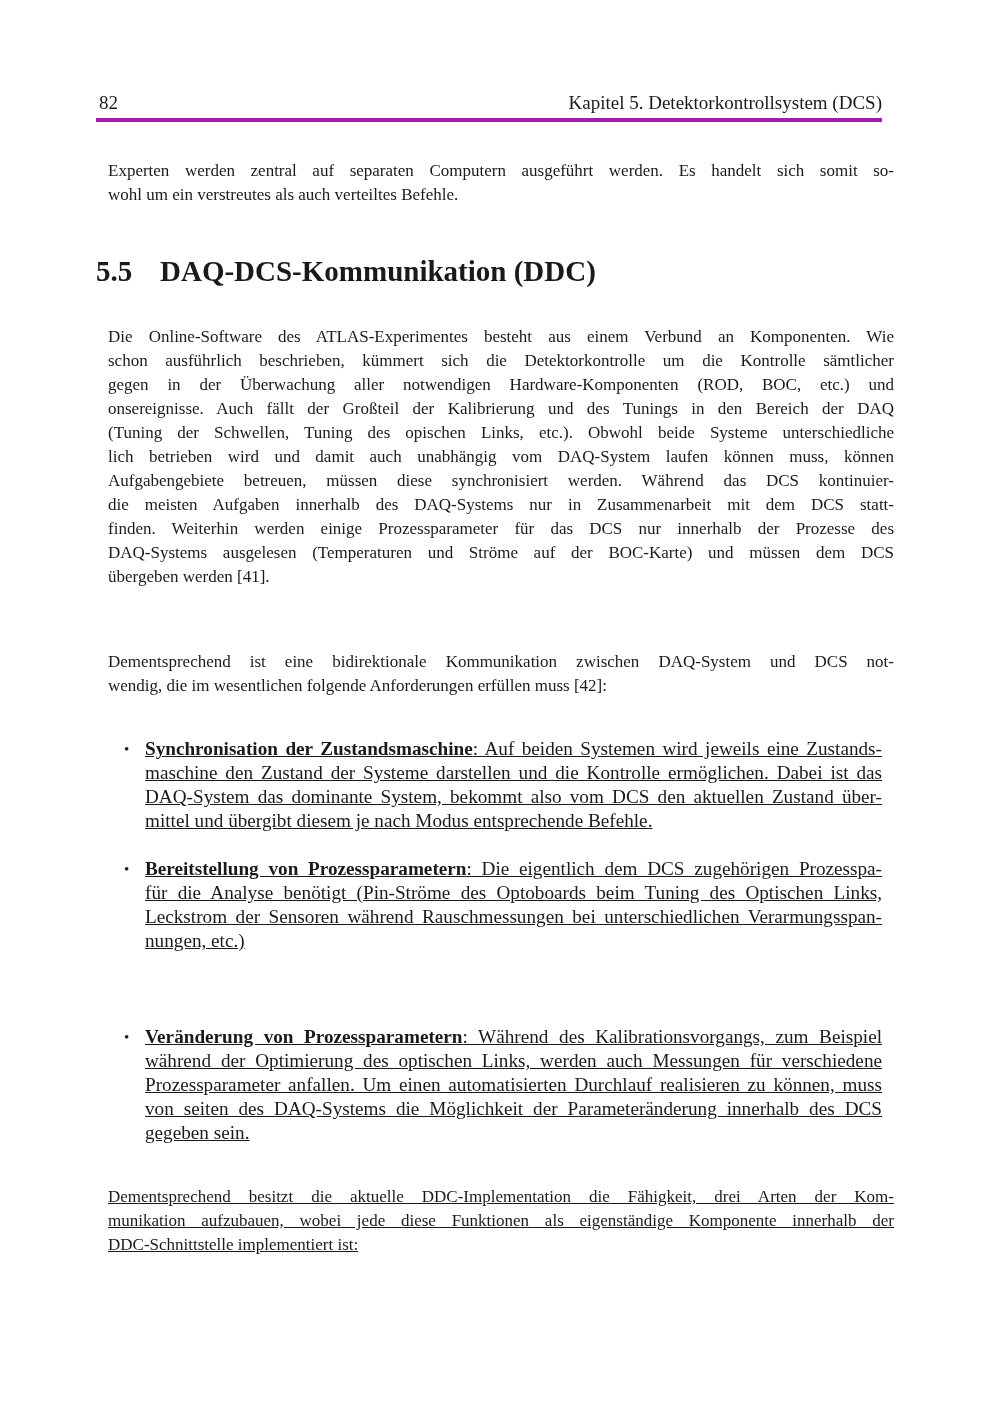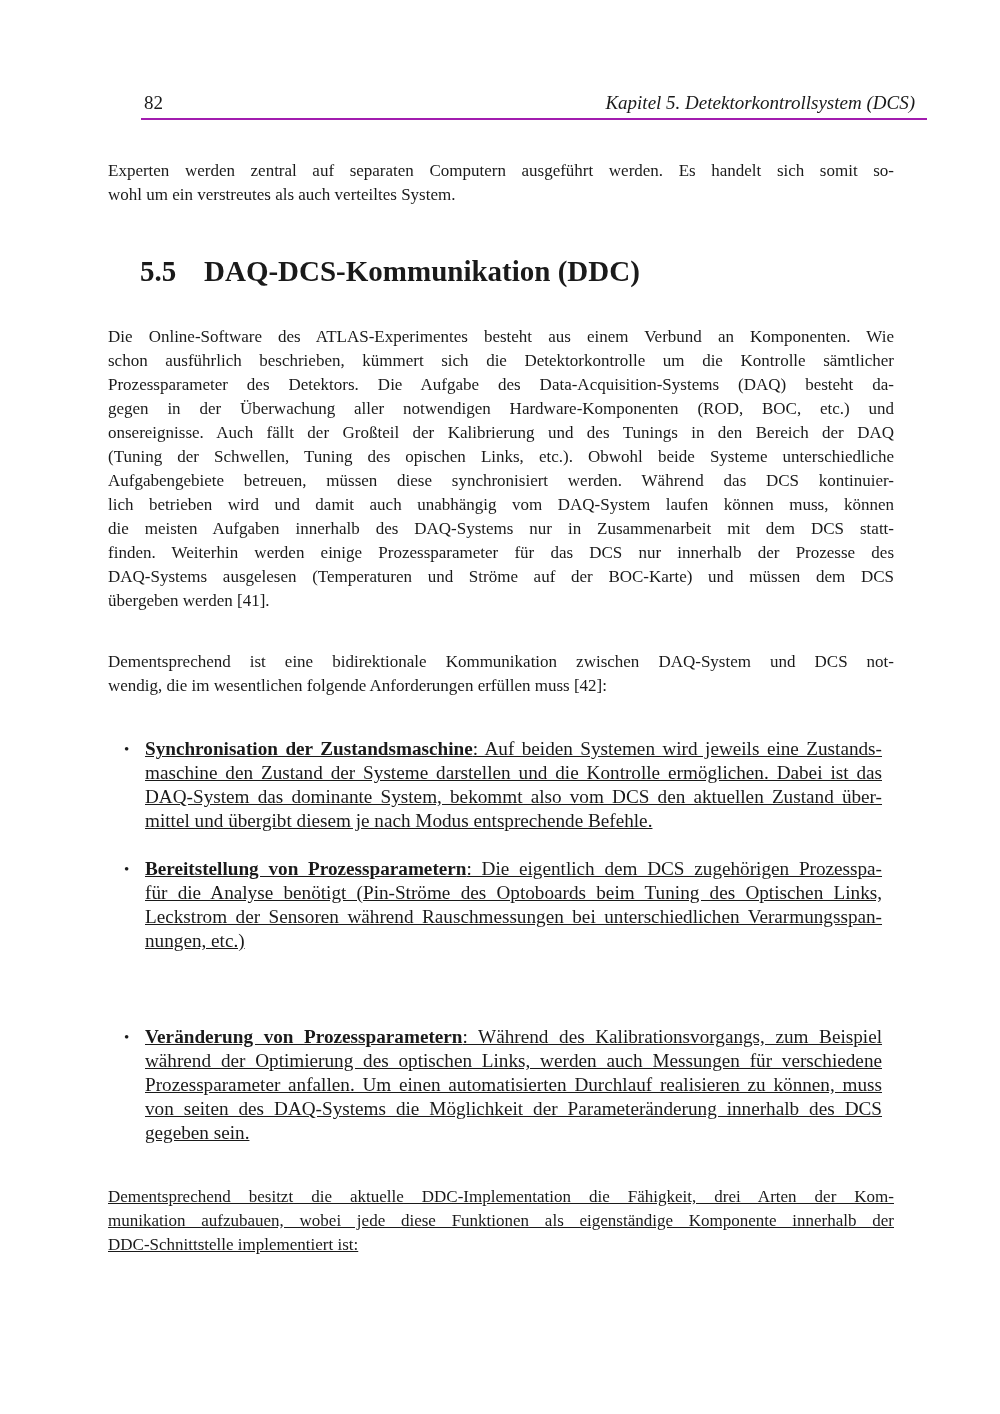--- a/index.html
+++ b/index.html
@@ -1,61 +1,60 @@
 <!DOCTYPE html>
 <html><head>
 <meta charset="utf-8">
 <style>
   html, body { margin: 0; padding: 0; background: #ffffff; }
   body { width: 1000px; height: 1414px; position: relative; overflow: hidden;
          font-family: "Liberation Serif", "DejaVu Serif", serif; color: #1a1a1a; }
   .page { position: absolute; left: 96px; top: 0; width: 786px; }
   .header { position: absolute; left: 0; top: 90px; width: 786px; height: 28px;
-            border-bottom: 2px solid #a21caf; font-size: 19px; margin-left: 45px; }
+            border-bottom: 4px solid #a21caf; font-size: 19px; }
   .header .num { position: absolute; left: 3px; top: 2px; }
-  .header .chap { position: absolute; right: 12px; top: 2px; font-style: italic; }
+  .header .chap { position: absolute; right: 0; top: 2px; }
   .para { position: absolute; left: 12px; width: 786px; font-size: 17px; line-height: 24px; }
   .line { display: block; text-align: justify; text-align-last: justify; white-space: nowrap; height: 24px; }
   .line.last { text-align-last: left; }
   .h2 { position: absolute; left: 0; top: 255px; font-size: 29px; font-weight: bold; }
-  .h2 .secnum { display: inline-block; width: 64px; margin-left: 44px; }
+  .h2 .secnum { display: inline-block; width: 64px; }
   .bullet-list { position: absolute; left: 0; width: 786px; }
   .bullet { position: absolute; left: 0; width: 786px; font-size: 19.2px; line-height: 24px; }
   .bullet .dot { position: absolute; left: 28px; top: 0; font-size: 15px; }
   .bullet .body { position: absolute; left: 49px; width: 737px; text-decoration: underline; }
   b { font-weight: bold; }
 </style>
 </head>
 <body>
 
 <div class="page">
 
   <div class="header">
     <span class="num">82</span>
     <span class="chap">Kapitel 5.  Detektorkontrollsystem (DCS)</span>
   </div>
 
   <div class="para" style="top:159px;">
     <span class="line">Experten werden zentral auf separaten Computern ausgeführt werden. Es handelt sich somit so-</span>
-    <span class="line last">wohl um ein verstreutes als auch verteiltes System.</span>
+    <span class="line last">wohl um ein verstreutes als auch verteiltes Befehle.</span>
   </div>
 
   <div class="h2">
     <span class="secnum">5.5</span><span>DAQ-DCS-Kommunikation (DDC)</span>
   </div>
 
   <div class="para" style="top:325px;">
     <span class="line">Die Online-Software des ATLAS-Experimentes besteht aus einem Verbund an Komponenten. Wie</span>
     <span class="line">schon ausführlich beschrieben, kümmert sich die Detektorkontrolle um die Kontrolle sämtlicher</span>
-    <span class="line">Prozessparameter des Detektors. Die Aufgabe des Data-Acquisition-Systems (DAQ) besteht da-</span>
     <span class="line">gegen in der Überwachung aller notwendigen Hardware-Komponenten (ROD, BOC, etc.) und</span>
     <span class="line">onsereignisse. Auch fällt der Großteil der Kalibrierung und des Tunings in den Bereich der DAQ</span>
     <span class="line">(Tuning der Schwellen, Tuning des opischen Links, etc.). Obwohl beide Systeme unterschiedliche</span>
+    <span class="line">lich betrieben wird und damit auch unabhängig vom DAQ-System laufen können muss, können</span>
     <span class="line">Aufgabengebiete betreuen, müssen diese synchronisiert werden. Während das DCS kontinuier-</span>
-    <span class="line">lich betrieben wird und damit auch unabhängig vom DAQ-System laufen können muss, können</span>
     <span class="line">die meisten Aufgaben innerhalb des DAQ-Systems nur in Zusammenarbeit mit dem DCS statt-</span>
     <span class="line">finden. Weiterhin werden einige Prozessparameter für das DCS nur innerhalb der Prozesse des</span>
     <span class="line">DAQ-Systems ausgelesen (Temperaturen und Ströme auf der BOC-Karte) und müssen dem DCS</span>
     <span class="line last">übergeben werden [41].</span>
   </div>
 
   <div class="para" style="top:650px;">
     <span class="line">Dementsprechend ist eine bidirektionale Kommunikation zwischen DAQ-System und DCS not-</span>
     <span class="line last">wendig, die im wesentlichen folgende Anforderungen erfüllen muss [42]:</span>
   </div>

